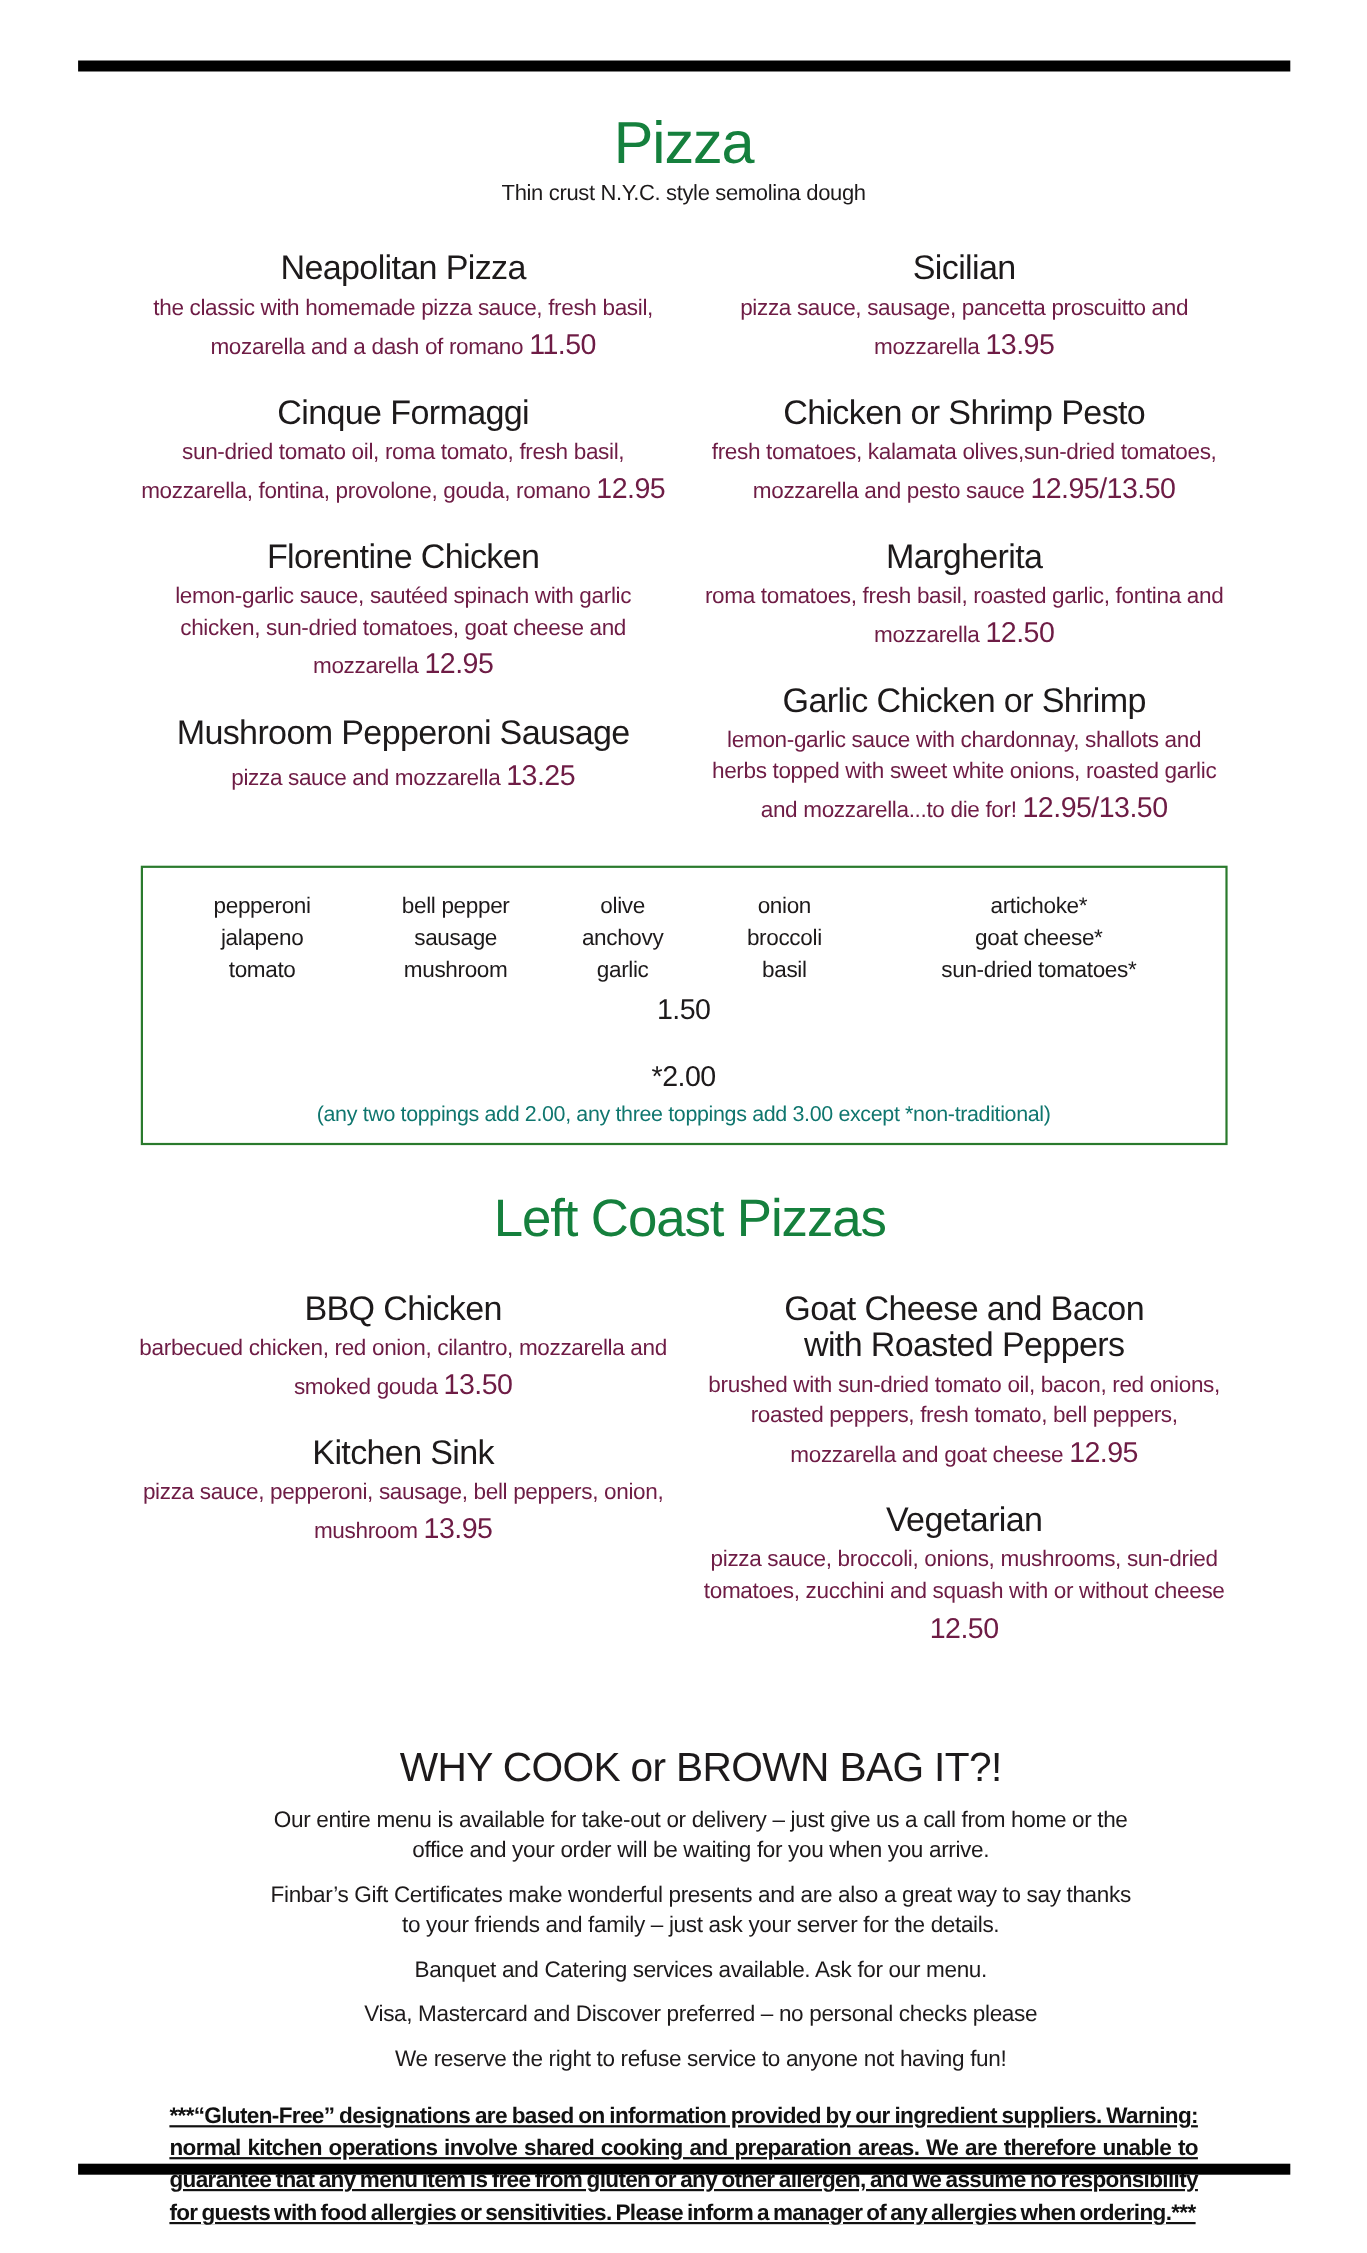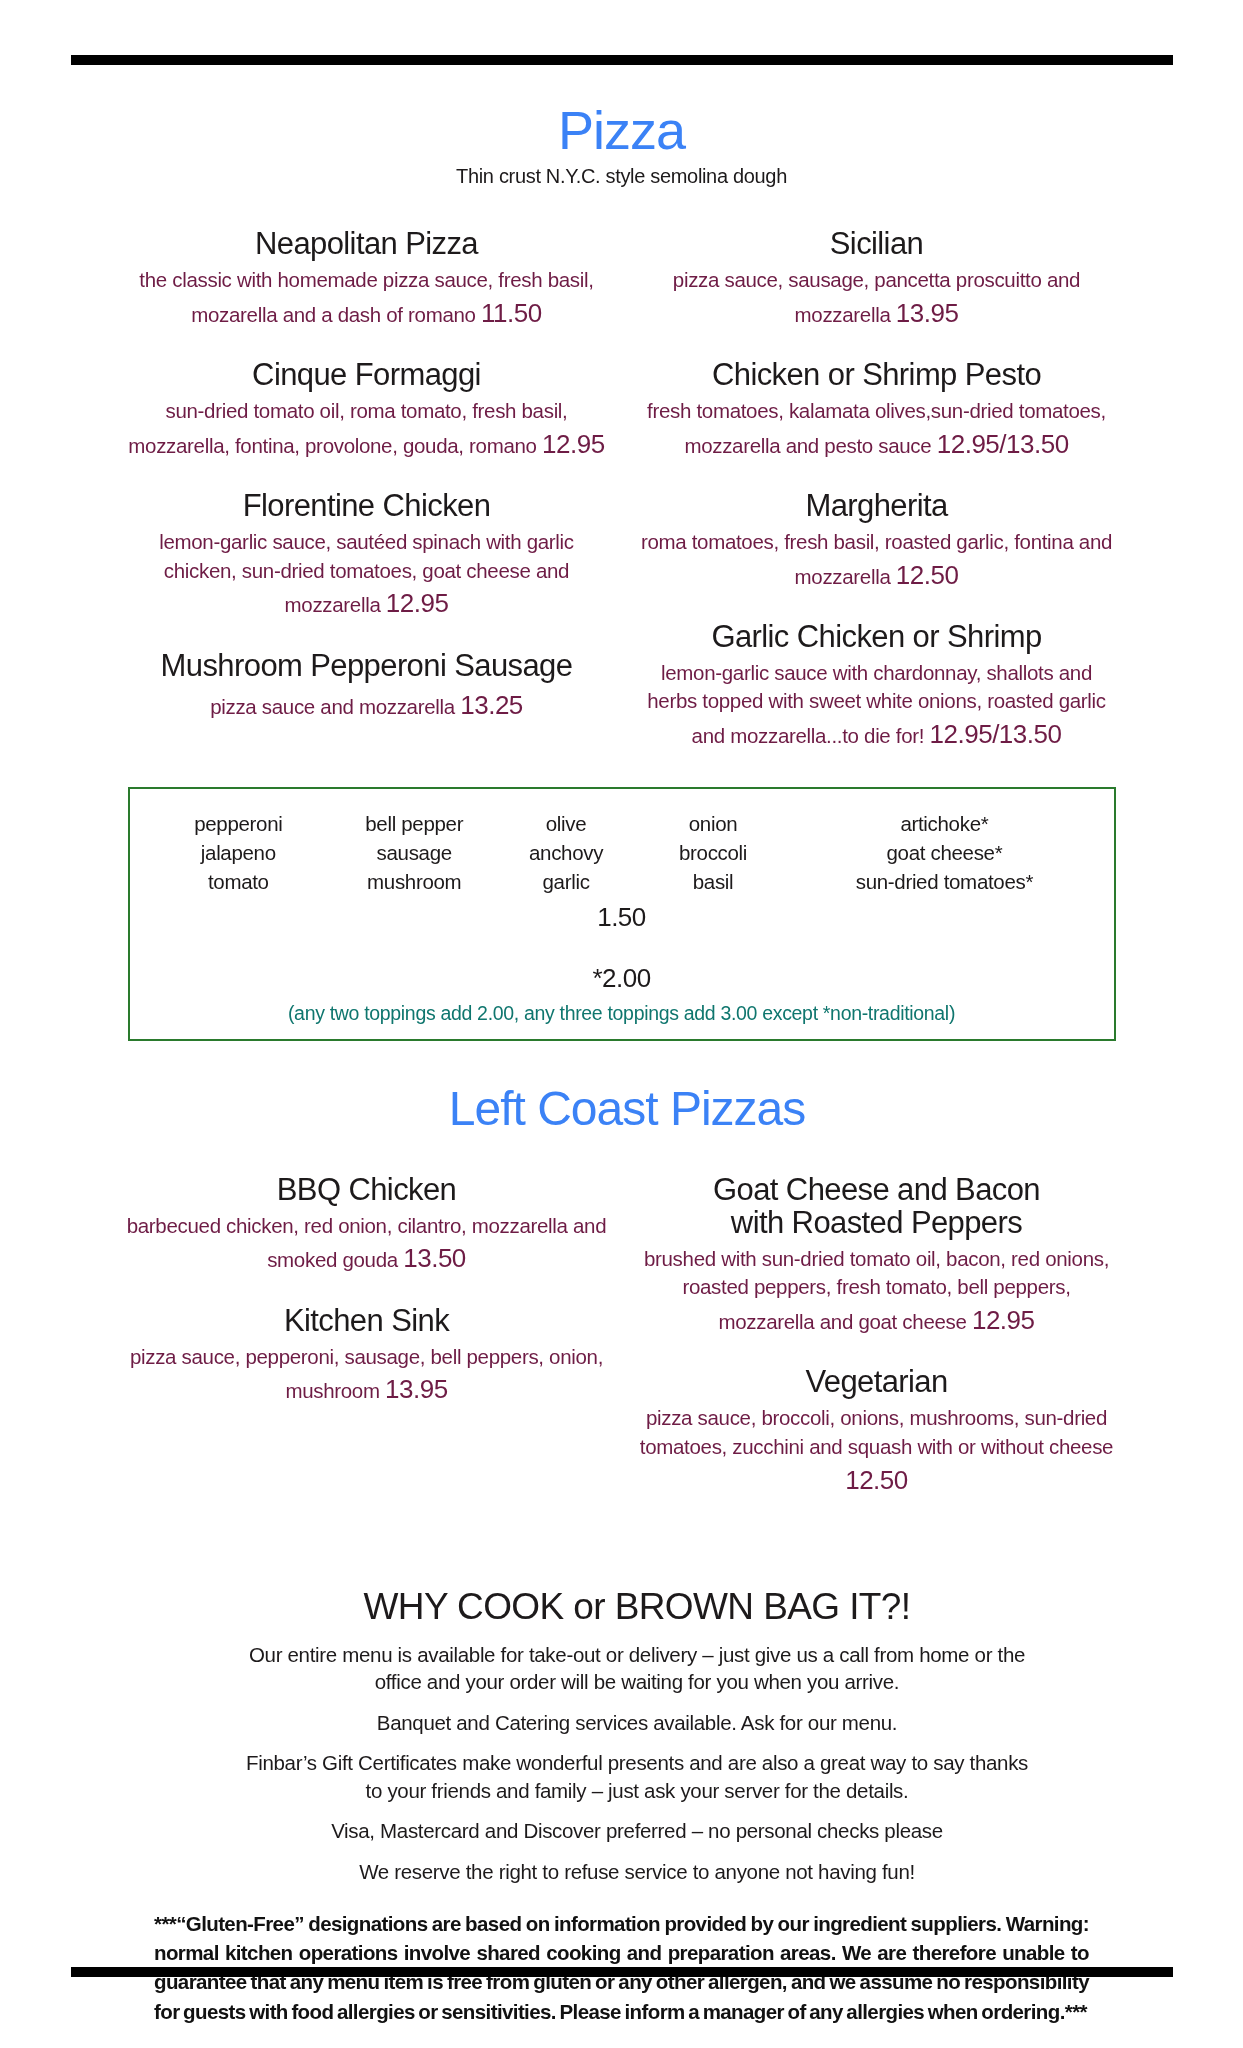--- a/index.html
+++ b/index.html
@@ -19,21 +19,21 @@
     right: 70px;
     height: 10px;
     background: #000;
   }
   .bar.top { top: 55px; }
   .bar.bottom { top: 1967px; }
 
   .menu { text-align: center; padding-top: 103px; }
 
   .green-title {
-    color: #3b82f6;
+    color: #15803d;
     font-weight: 400;
     font-size: 54px;
     line-height: 1.02;
     letter-spacing: -1px;
   }
   .subtitle { font-size: 20px; margin-top: 7px; color: #1d1a1b; }
 
   .cols {
     width: 1000px;
     margin: 12px auto 0;
@@ -110,20 +110,21 @@
   .disclaimer {
     width: 935px;
     margin: 24px auto 0;
     text-align: justify;
     font-weight: bold;
     font-size: 20.5px;
     line-height: 1.42;
     letter-spacing: -0.6px;
     word-spacing: -1.5px;
     color: #111;
+    text-decoration: underline;
   }
 </style>
 </head>
 <body>
 
 <div class="bar top"></div>
 
 <div class="menu">
 
   <div>
@@ -235,22 +236,22 @@
           <p class="item-desc"><span>pizza sauce, broccoli, onions, mushrooms, sun-dried tomatoes, zucchini and squash with or without cheese</span> <span class="price">12.50</span></p>
         </div>
 
       </div>
     </div>
   </div>
 
   <div class="why-cook">
     <h2 class="why-title">WHY COOK or BROWN BAG IT?!</h2>
     <p class="info-p">Our entire menu is available for take-out or delivery – just give us a call from home or the office and your order will be waiting for you when you arrive.</p>
+    <p class="info-p">Finbar’s Gift Certificates make wonderful presents and are also a great way to say thanks to your friends and family – just ask your server for the details.</p>
     <p class="info-p">Banquet and Catering services available. Ask for our menu.</p>
-    <p class="info-p">Finbar’s Gift Certificates make wonderful presents and are also a great way to say thanks to your friends and family – just ask your server for the details.</p>
     <p class="info-p">Visa, Mastercard and Discover preferred – no personal checks please</p>
     <p class="info-p">We reserve the right to refuse service to anyone not having fun!</p>
   </div>
 
   <p class="disclaimer">***“Gluten-Free” designations are based on information provided by our ingredient suppliers. Warning: normal kitchen operations involve shared cooking and preparation areas. We are therefore unable to guarantee that any menu item is free from gluten or any other allergen, and we assume no responsibility for guests with food allergies or sensitivities. Please inform a manager of any allergies when ordering.***</p>
 
 </div>
 
 <div class="bar bottom"></div>
 

